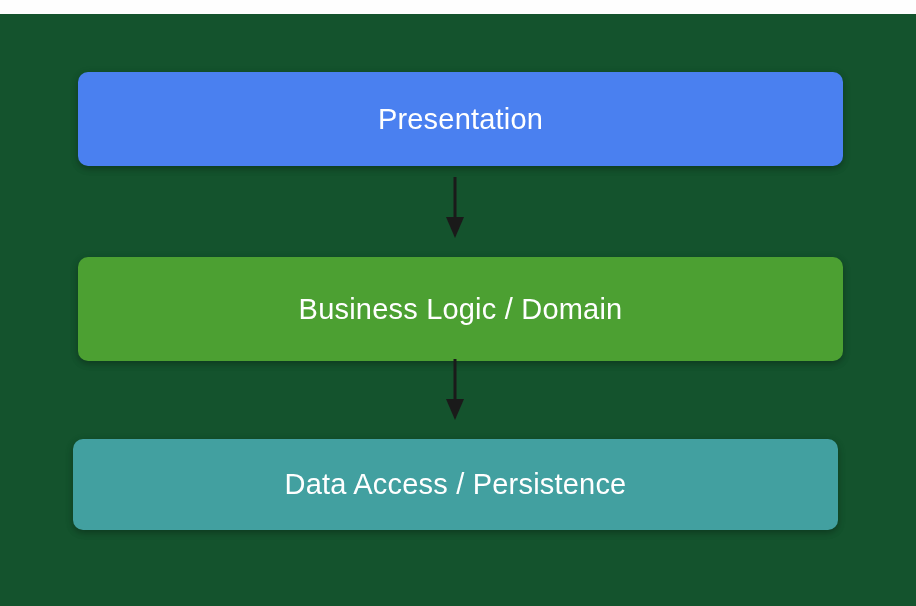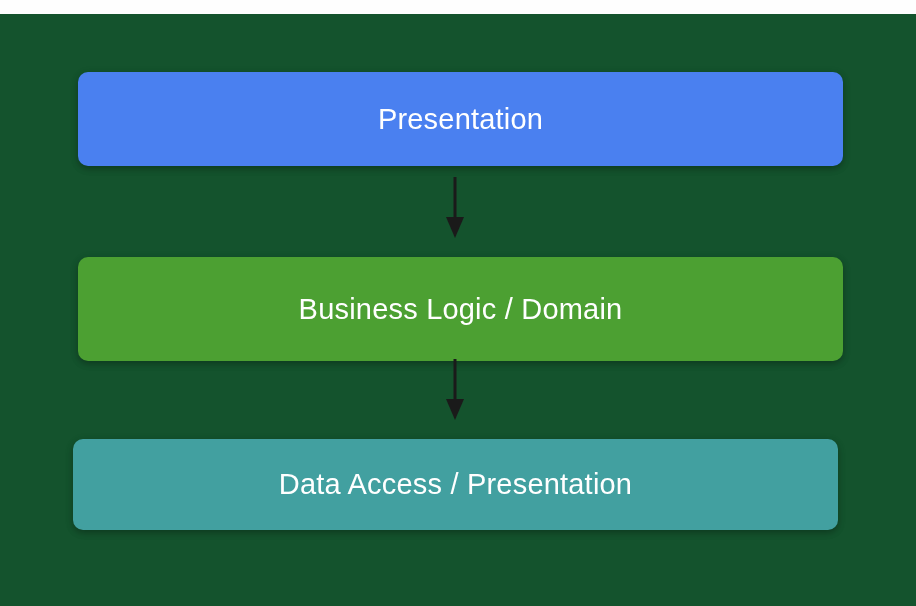--- a/index.html
+++ b/index.html
@@ -101,16 +101,16 @@
   </div>
 
   <div class="arrow-connector" id="arrow-business-to-data">
     <svg viewBox="0 0 36 62" xmlns="http://www.w3.org/2000/svg">
       <line x1="18" y1="0" x2="18" y2="43" stroke="#1a1a1a" stroke-width="3"></line>
       <polygon points="9,40 27,40 18,61" fill="#1a1a1a"></polygon>
     </svg>
   </div>
 
   <div class="layer-box" id="box-data-access" style="background:#42a0a0;">
-    <span class="layer-label" style="color: rgb(255, 255, 255);">Data Access / Presentation</span>
+    <span class="layer-label" style="color: rgb(255, 255, 255);">Data Access / Persistence</span>
   </div>
 
 </div>
 
 </body></html>

